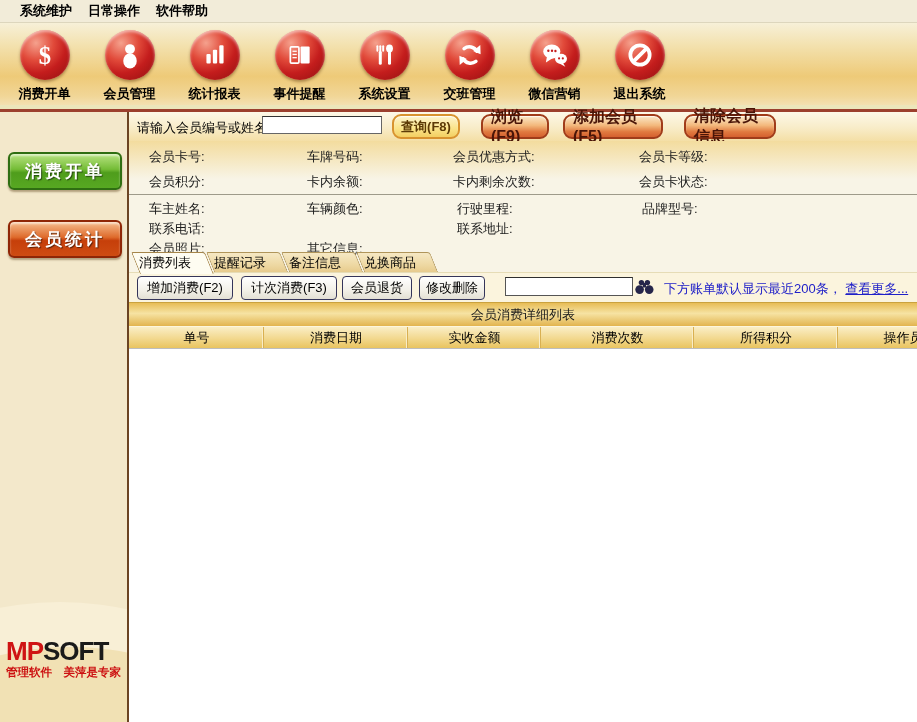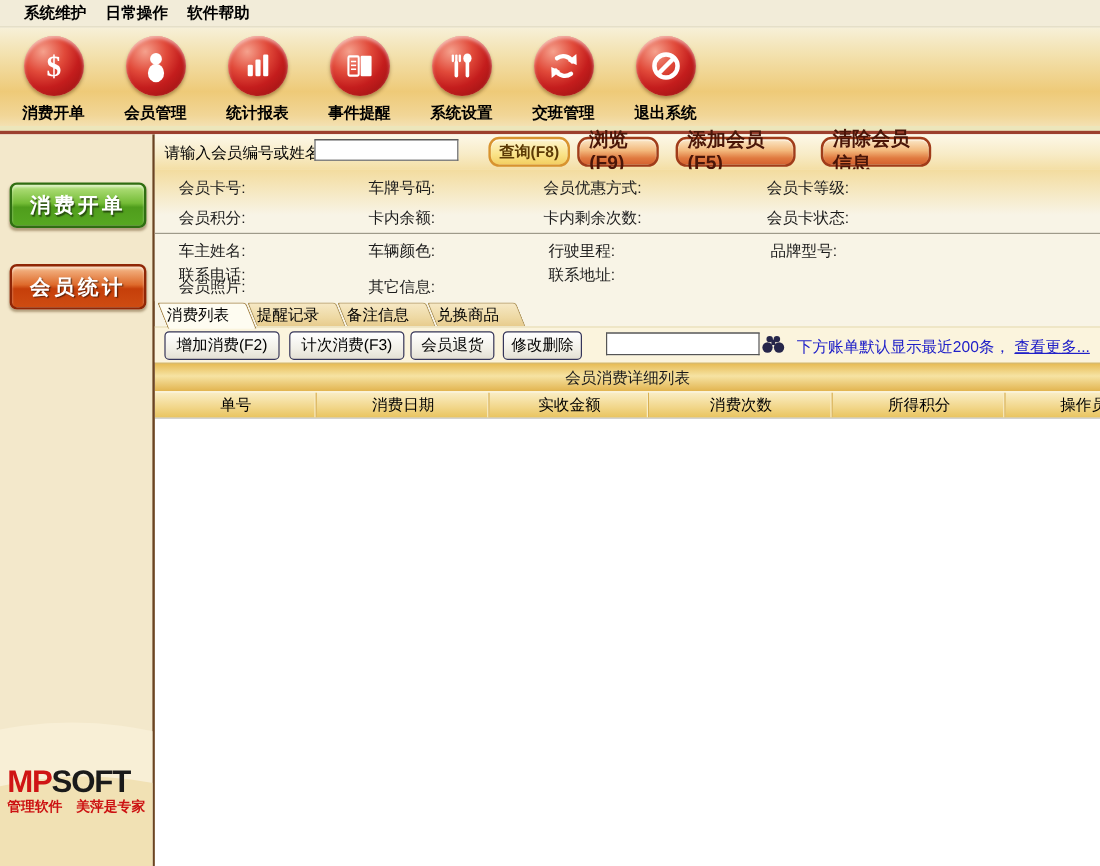--- a/index.html
+++ b/index.html
@@ -67,21 +67,21 @@
     height:29px;flex-shrink:0;
     background:linear-gradient(#fdf8e8 0%,#f8ecc8 55%,#f4dfa6 100%);
     position:relative;
   }
   .search-label{position:absolute;left:8px;top:7px;color:#000;}
   .search-input{
     position:absolute;left:133px;top:4px;width:114px;height:16px;
     border:1px solid #666;border-top-color:#333;background:#fff;font-size:13px;padding:0 2px;
   }
   .btn-query{
-    position:absolute;left:278px;top:2px;width:64px;height:21px;border-radius:9px;
+    position:absolute;left:263px;top:2px;width:64px;height:21px;border-radius:9px;
     background:linear-gradient(#fdf5cf 0%,#fae388 60%,#f3cf62 100%);
     border:2px solid #d8932f;color:#5c3a06;font-weight:bold;font-size:13px;
     display:flex;align-items:center;justify-content:center;cursor:pointer;
     box-shadow:inset 0 1px 1px rgba(255,255,255,.8);
   }
   .btn-orange{
     position:absolute;top:2px;height:21px;border-radius:9px;padding:0 8px;
     background:linear-gradient(#fbe9c9 0%,#f3b87c 45%,#e07a40 75%,#d5612f 100%);
     border:2px solid #a03c1a;color:#4a1508;font-weight:bold;font-size:16px;
     display:flex;align-items:center;justify-content:center;cursor:pointer;
@@ -92,21 +92,21 @@
   .btn-clear{left:555px;width:72px;}
 
   .info-panel{
     height:110px;flex-shrink:0;position:relative;
     background:linear-gradient(#f3dc9e 0%,#f8f4e6 38px,#f8f4e6 100%);
     font-size:13px;color:#1c1c1c;
   }
   .info-label{position:absolute;white-space:nowrap;}
   .r1{top:7px;}  .r2{top:32px;}
   .divider{position:absolute;left:0;right:0;top:53px;border-top:1px solid #9e9a8a;}
-  .r3{top:59px;} .r4{top:79px;} .r5{top:89px;}
+  .r3{top:59px;} .r4{top:79px;} .r5{top:99px;}
   .c1{left:20px;} .c2{left:178px;} .c3{left:324px;} .c4{left:510px;}
   .c3b{left:328px;text-align:right;} .c4b{left:513px;}
 
   
   .tabbar{height:21px;flex-shrink:0;display:flex;align-items:flex-end;padding-left:2px;position:relative;}
   .tab{position:relative;height:20px;min-width:64px;margin-right:3px;cursor:pointer;}
   .tab::before{
     content:"";position:absolute;inset:0;right:-2px;
     transform:skewX(22deg);transform-origin:top left;
     background:linear-gradient(#f6e8c4 0%,#eed9a4 60%,#e7cb8d 100%);
@@ -226,20 +226,36 @@
         <svg width="30" height="30" viewBox="0 0 28 28">
             <g fill="none" stroke="#fff" stroke-width="3.3" stroke-linecap="round">
               <path d="M8.5 8 A8.2 8.2 0 0 1 20.5 10.5"></path>
               <path d="M19.5 20 A8.2 8.2 0 0 1 7.5 17.5"></path>
             </g>
             <polygon fill="#fff" points="23.6,4.6 23.9,13.2 16.9,10.2"></polygon>
             <polygon fill="#fff" points="4.4,23.4 4.1,14.8 11.1,17.8"></polygon>
           </svg>
       </div>
       <div class="tool-label">交班管理</div>
+    </div>
+    <div class="tool">
+      <div class="tool-circle">
+        <svg width="30" height="30" viewBox="0 0 28 28">
+            <ellipse cx="11" cy="10.8" rx="8" ry="6.6" fill="#fff"></ellipse>
+            <polygon points="6.5,15.5 5.5,21 12,16.8" fill="#fff"></polygon>
+            <circle cx="7.8" cy="10" r="1.1" fill="#c41d1d"></circle>
+            <circle cx="11.2" cy="10" r="1.1" fill="#c41d1d"></circle>
+            <circle cx="14.4" cy="10.3" r="1.1" fill="#c41d1d"></circle>
+            <ellipse cx="19.6" cy="17.6" rx="5.6" ry="4.7" fill="#fff"></ellipse>
+            <polygon points="21.5,21.4 23.6,25 17.8,21.6" fill="#fff"></polygon>
+            <circle cx="17.8" cy="17.2" r="1" fill="#c41d1d"></circle>
+            <circle cx="21.3" cy="17.2" r="1" fill="#c41d1d"></circle>
+          </svg>
+      </div>
+      <div class="tool-label">微信营销</div>
     </div>
     <div class="tool">
       <div class="tool-circle">
         <svg width="30" height="30" viewBox="0 0 28 28">
             <circle cx="14" cy="14" r="9" fill="none" stroke="#fff" stroke-width="3.5"></circle>
             <line x1="7.8" y1="20.2" x2="20.2" y2="7.8" stroke="#fff" stroke-width="3.5"></line>
           </svg>
       </div>
       <div class="tool-label">退出系统</div>
     </div>

